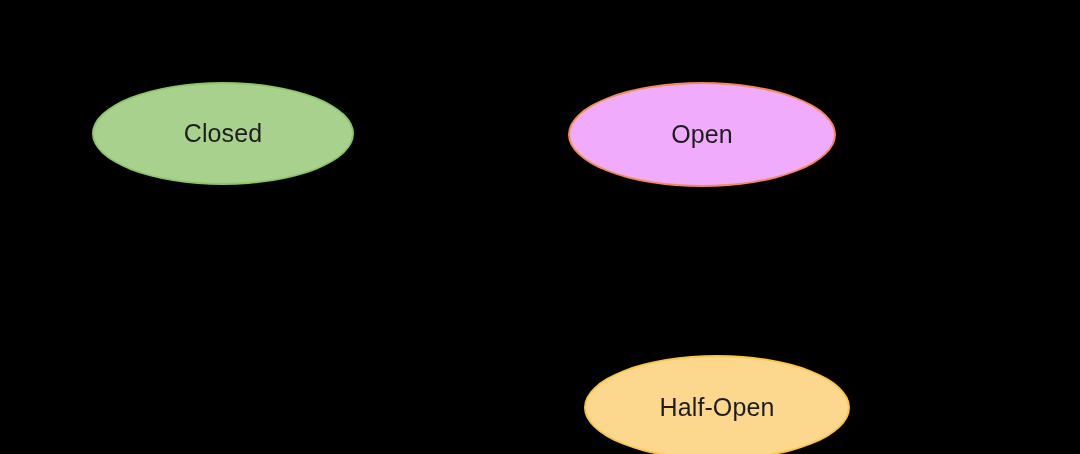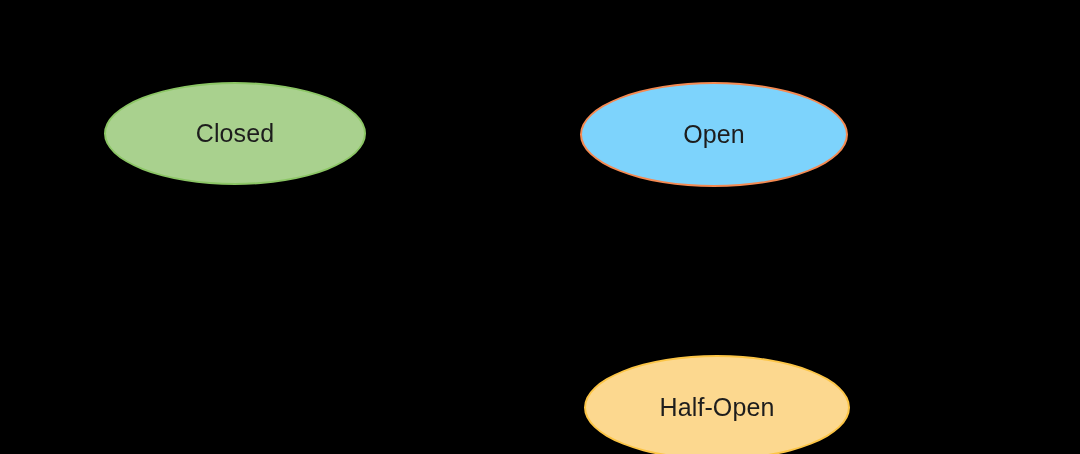--- a/index.html
+++ b/index.html
@@ -34,35 +34,35 @@
     color: #1d1d1d;
     letter-spacing: 0.1px;
     line-height: 1;
     text-align: center;
     white-space: nowrap;
     user-select: none;
   }
 
   
   #node-closed {
-    left: 104px;
+    left: 92px;
     top: 82px;
     width: 262px;
     height: 103px;
     background: #a9d18e;
     border-color: #8cc665;
   }
 
   
   #node-open {
-    left: 580px;
+    left: 568px;
     top: 82px;
     width: 268px;
     height: 105px;
-    background: #7dd3fc;
+    background: #f0abfc;
     border-color: #f58a52;
   }
 
   
   #node-half-open {
     left: 584px;
     top: 355px;
     width: 266px;
     height: 105px;
     background: #fcd88f;

